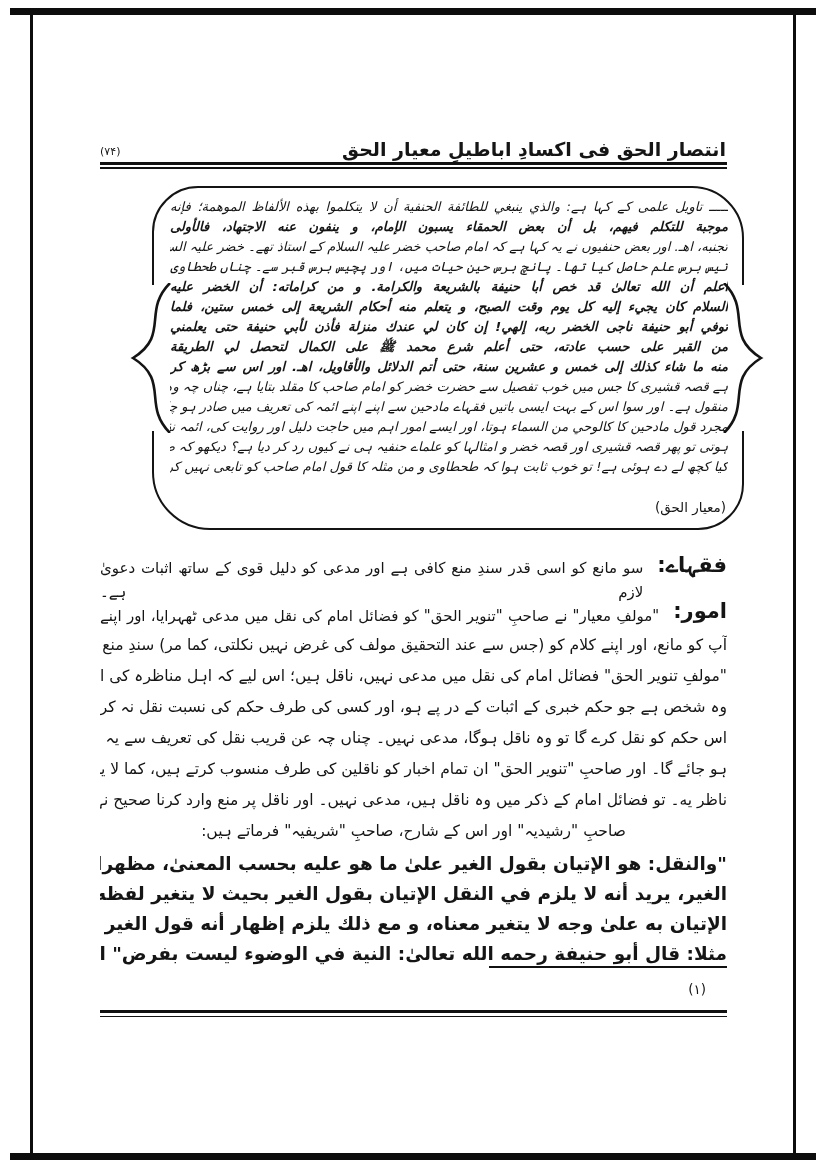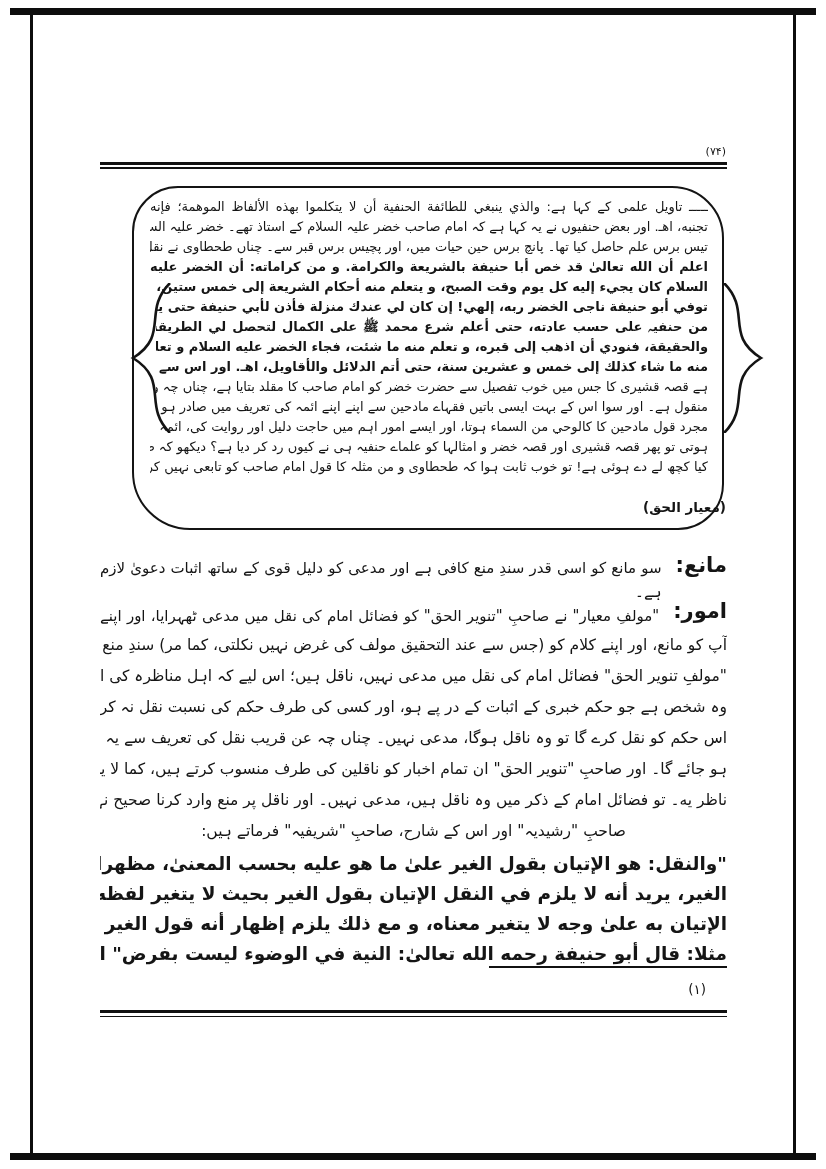--- a/index.html
+++ b/index.html
@@ -12,29 +12,29 @@
   .fr-left{left:30px}.fr-right{right:30px}
   
   .header{position:absolute;top:124px;left:100px;right:100px;height:36px;
           display:flex;direction:rtl;justify-content:space-between;align-items:flex-end;}
   .title{font-size:19px;font-weight:bold;}
   .pagenum{font-size:11px;padding-bottom:2px;}
   .rule{position:absolute;left:100px;right:99px;background:#111;}
   .rule-a{top:162px;height:3px;}
   .rule-b{top:167px;height:1.5px;}
   
-  .bubble{position:absolute;left:132px;top:186px;width:588px;height:340px;
-          border:2.5px solid #141414;border-radius:46px 52px 46px 58px;}
+  .bubble{position:absolute;left:152px;top:186px;width:588px;height:340px;
+          border:2.5px solid #141414;border-radius:46px 52px 46px 58px;font-style:italic;}
   .bubble-inner{position:absolute;top:9px;bottom:6px;left:16px;right:14px;
           direction:rtl;font-size:13px;}
   .bubble-inner .ln{height:20px;line-height:20px;text-align:justify;text-align-last:justify;
           overflow:hidden;white-space:nowrap;}
   .bubble-inner .ln.ar{font-weight:bold;letter-spacing:.2px;}
   .bubble-last{display:flex;direction:rtl;height:20px;line-height:20px;gap:46px;}
-  .bubble-attr{font-weight:bold;}
+  .bubble-attr{font-weight:normal;}
   .brace-mask{position:absolute;width:12px;height:146px;top:285px;background:#fff;}
   .bm-left{left:144px}.bm-right{left:737px}
   .brace{position:absolute;top:283px;}
   .brace-left{left:128px}.brace-right{left:722px}
   
   .qawl{position:absolute;left:100px;right:99px;top:550px;display:flex;direction:rtl;gap:14px;}
   .hd{font-size:21px;font-weight:bold;line-height:30px;white-space:nowrap;}
   .qawl-text{flex:1;font-size:15px;line-height:24px;padding-top:6px;
              text-align:justify;text-align-last:justify;}
   .aqul{position:absolute;left:100px;right:99px;top:596px;direction:rtl;}
@@ -59,35 +59,36 @@
 <body>
 
 <div class="page">
 
   <div class="fr-h fr-top"></div>
   <div class="fr-h fr-bottom"></div>
   <div class="fr-v fr-left"></div>
   <div class="fr-v fr-right"></div>
 
   <div class="header">
+    <span class="title">انتصار الحق فی اکسادِ اباطیلِ معیار الحق</span>
     <span class="pagenum">(۷۴)</span>
   </div>
   <div class="rule rule-a"></div>
   <div class="rule rule-b"></div>
 
   <div class="bubble">
     <div class="bubble-inner">
         <div class="ln">ـــــ تاویل علمی کے کہا ہے: والذي ينبغي للطائفة الحنفية أن لا يتكلموا بهذه الألفاظ الموهمة؛ فإنه</div>
+        <div class="ln ar">موجبة للتكلم فيهم، بل أن بعض الحمقاء يسبون الإمام، و ينفون عنه الاجتهاد، فالأولى</div>
         <div class="ln">تجنبه، اهـ. اور بعض حنفیوں نے یہ کہا ہے کہ امام صاحب خضر علیہ السلام کے استاذ تھے۔ خضر علیہ السلام نے ان سے</div>
         <div class="ln">تیس برس علم حاصل کیا تھا۔ پانچ برس حین حیات میں، اور پچیس برس قبر سے۔ چناں طحطاوی نے نقل کیا ہے:</div>
         <div class="ln ar">اعلم أن الله تعالىٰ قد خص أبا حنيفة بالشريعة والكرامة. و من كراماته: أن الخضر عليه</div>
         <div class="ln ar">السلام كان يجيء إليه كل يوم وقت الصبح، و يتعلم منه أحكام الشريعة إلى خمس ستين، فلما</div>
         <div class="ln ar">توفي أبو حنيفة ناجى الخضر ربه، إلهي! إن كان لي عندك منزلة فأذن لأبي حنيفة حتى يعلمني</div>
-        <div class="ln ar">من حنفیہ على حسب عادته، حتى أعلم شرع محمد ﷺ على الكمال لتحصل لي الطريقة</div>
-        <div class="ln ar">والحقيقة، فنودي أن اذهب إلى قبره، و تعلم منه ما شئت، فجاء الخضر عليه السلام و تعلم</div>
+        <div class="ln ar">من القبر على حسب عادته، حتى أعلم شرع محمد ﷺ على الكمال لتحصل لي الطريقة</div>
         <div class="ln ar">منه ما شاء كذلك إلى خمس و عشرين سنة، حتى أتم الدلائل والأقاويل، اهـ. اور اس سے بڑھ کر</div>
         <div class="ln">ہے قصہ قشیری کا جس میں خوب تفصیل سے حضرت خضر کو امام صاحب کا مقلد بتایا ہے، چناں چہ وہ بھی طحطاوی میں</div>
         <div class="ln">منقول ہے۔ اور سوا اس کے بہت ایسی باتیں فقہاے مادحین سے اپنے اپنے ائمہ کی تعریف میں صادر ہو چکی ہیں۔ تو اگر</div>
         <div class="ln">مجرد قول مادحین کا کالوحي من السماء ہوتا، اور ایسے امور اہم میں حاجت دلیل اور روایت کی، ائمہ نقل سے نہ</div>
         <div class="ln">ہوتی تو پھر قصہ قشیری اور قصہ خضر و امثالہا کو علماے حنفیہ ہی نے کیوں رد کر دیا ہے؟ دیکھو کہ طحطاوی میں ان قصوں پر</div>
         <div class="ln">کیا کچھ لے دے ہوئی ہے! تو خوب ثابت ہوا کہ طحطاوی و من مثلہ کا قول امام صاحب کو تابعی نہیں کر سکتا جب تک ائمۂ</div>
       </div>
   </div>
   <div class="brace-mask bm-left"></div>
   <div class="brace-mask bm-right"></div>
@@ -96,21 +97,21 @@
   </svg>
   <svg class="brace brace-right" width="44" height="150" viewBox="0 0 44 150">
     <path d="M2 0 C30 28, 2 52, 39 75 C2 98, 30 122, 2 150" fill="none" stroke="#141414" stroke-width="2.6"></path>
   </svg>
 
   <div style="position:absolute;left:166px;top:497px;width:560px;" class="bubble-last">
     <span class="bubble-attr" style="font-size:13.5px;">(معیار الحق)</span>
   </div>
 
   <div class="qawl">
-    <span class="hd">مانع:</span>
+    <span class="hd">فقہاے:</span>
     <span class="qawl-text">سو مانع کو اسی قدر سندِ منع کافی ہے اور مدعی کو دلیل قوی کے ساتھ اثبات دعویٰ لازم ہے۔</span>
   </div>
 
   <div class="aqul">
     <div class="aqul-first">
       <span class="hd">امور:</span>
       <span class="qawl-text">"مولفِ معیار" نے صاحبِ "تنویر الحق" کو فضائل امام کی نقل میں مدعی ٹھہرایا، اور اپنے</span>
     </div>
     <div>
         <div class="bln">آپ کو مانع، اور اپنے کلام کو (جس سے عند التحقیق مولف کی غرض نہیں نکلتی، کما مر) سندِ منع گردانا۔ اور حال یہ ہے کہ</div>

